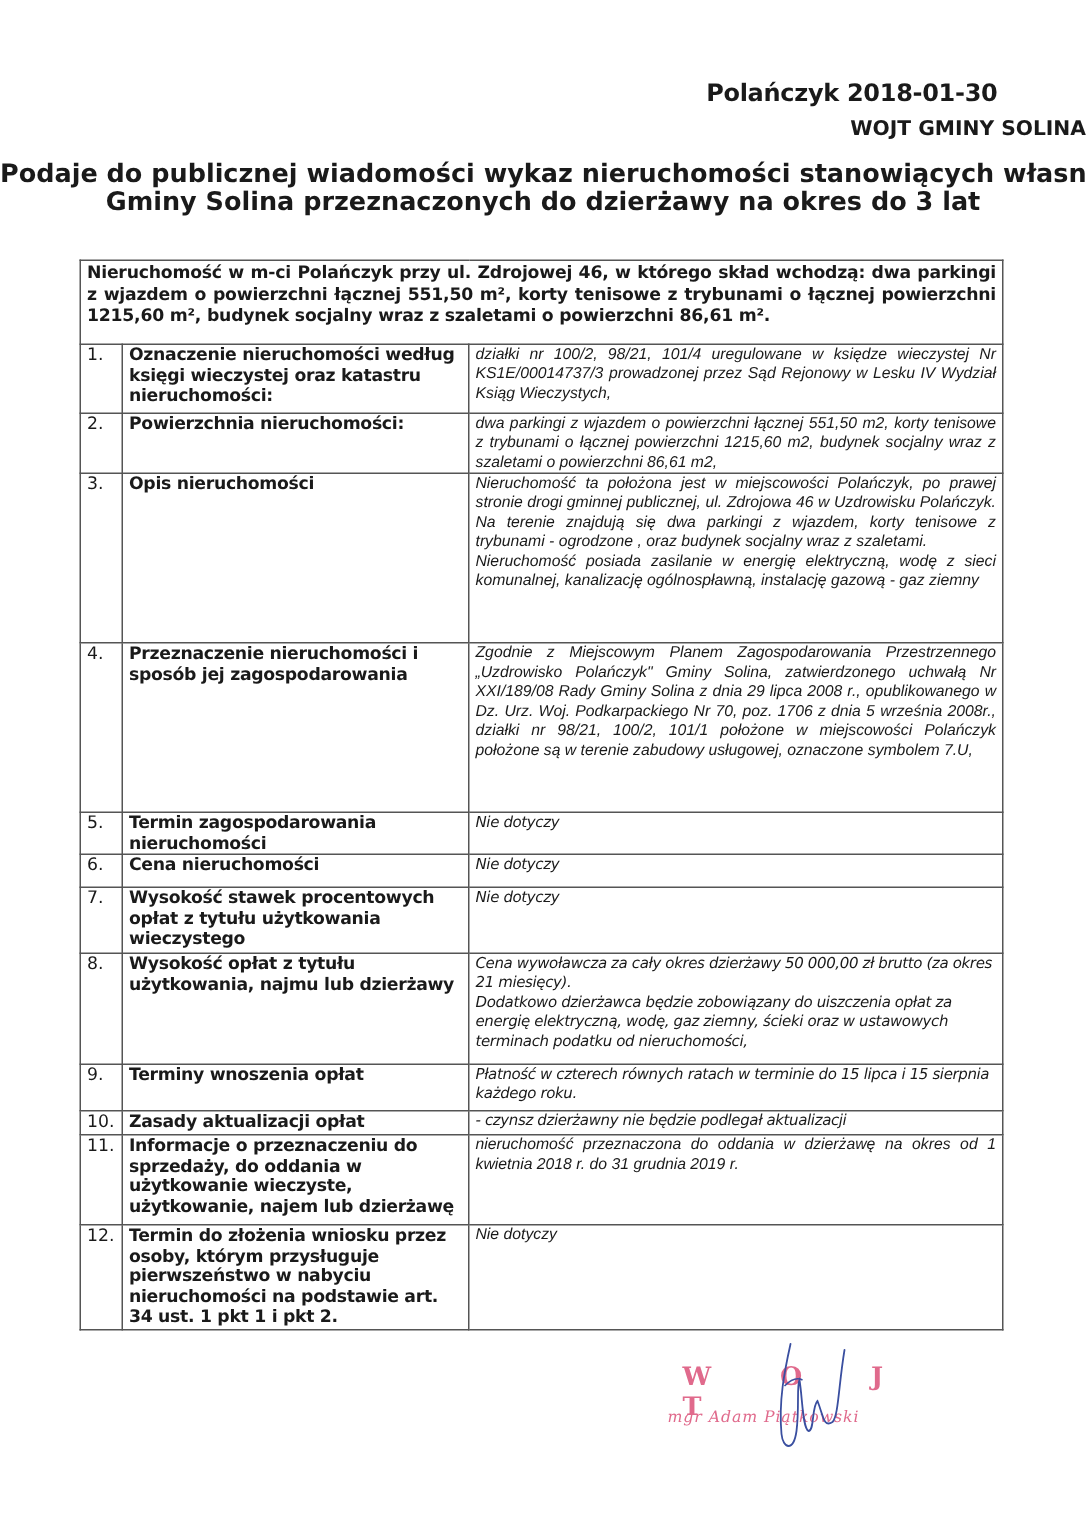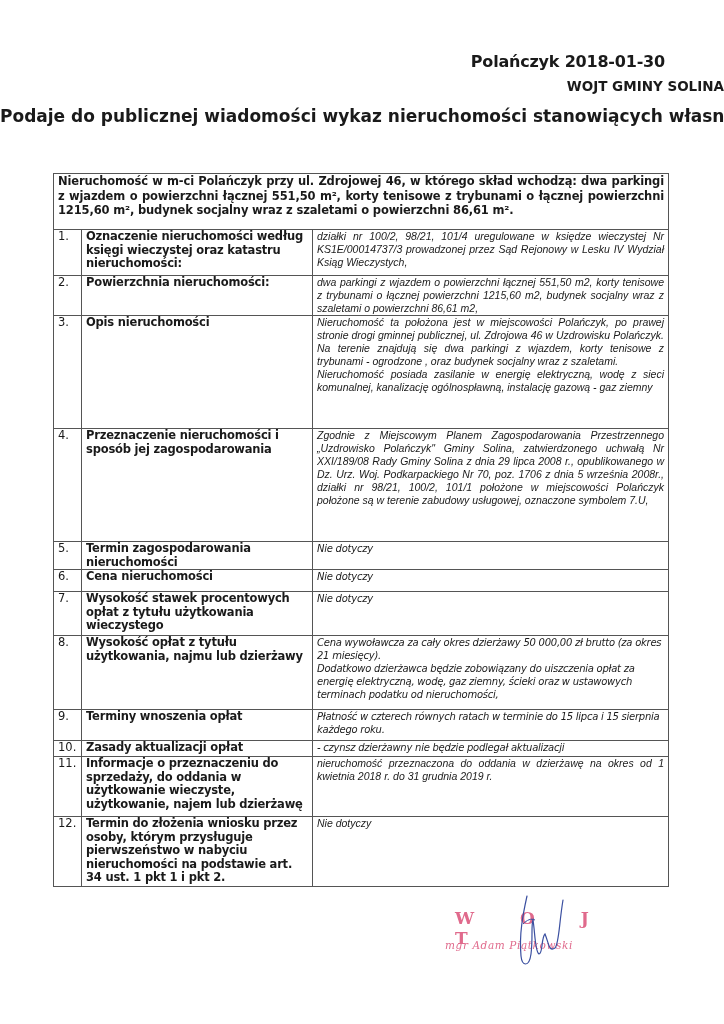--- a/index.html
+++ b/index.html
@@ -32,20 +32,21 @@
   .stamp-name { position: absolute; left: 0; top: 39px; font-family: "DejaVu Serif", serif; font-style: italic; font-size: 10.5px; color: #e06a8c; letter-spacing: 0.6px; white-space: nowrap; }
   .signature { position: absolute; left: 60px; top: -6px; width: 70px; height: 80px; }
 </style>
 </head>
 <body>
 
 <div class="date">Polańczyk 2018-01-30</div>
 <div class="issuer">WOJT GMINY SOLINA</div>
 <div class="heading">
   <div>Podaje do publicznej wiadomości wykaz nieruchomości stanowiących własność</div>
+  <div>Gminy Solina przeznaczonych do dzierżawy na okres do 3 lat</div>
 </div>
 
 <table class="wykaz">
   <colgroup>
       <col style="width:28px">
       <col style="width:231px">
       <col>
     </colgroup>
   <tbody>
     <tr style="height:56px">

